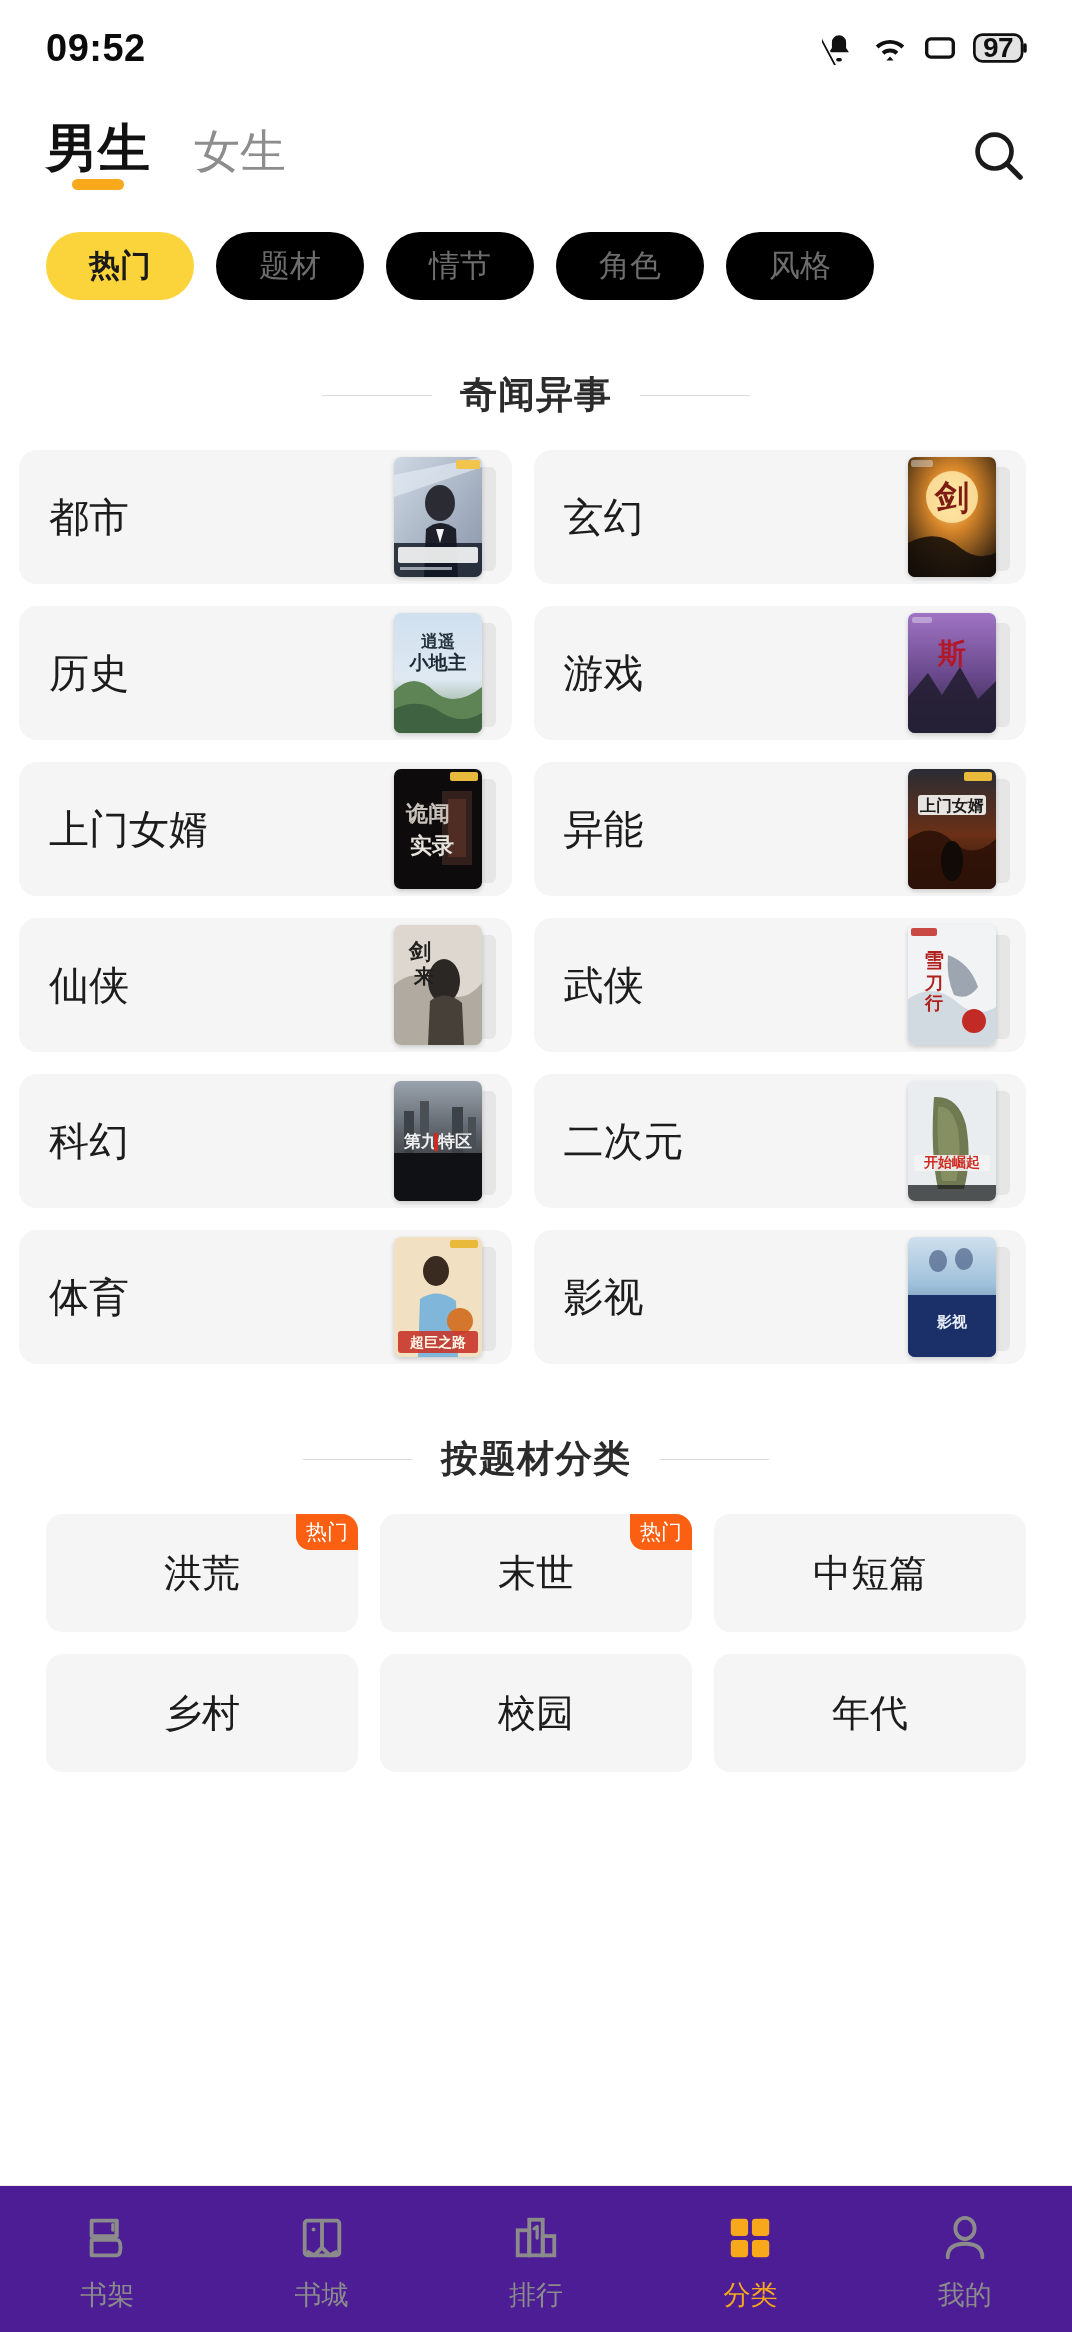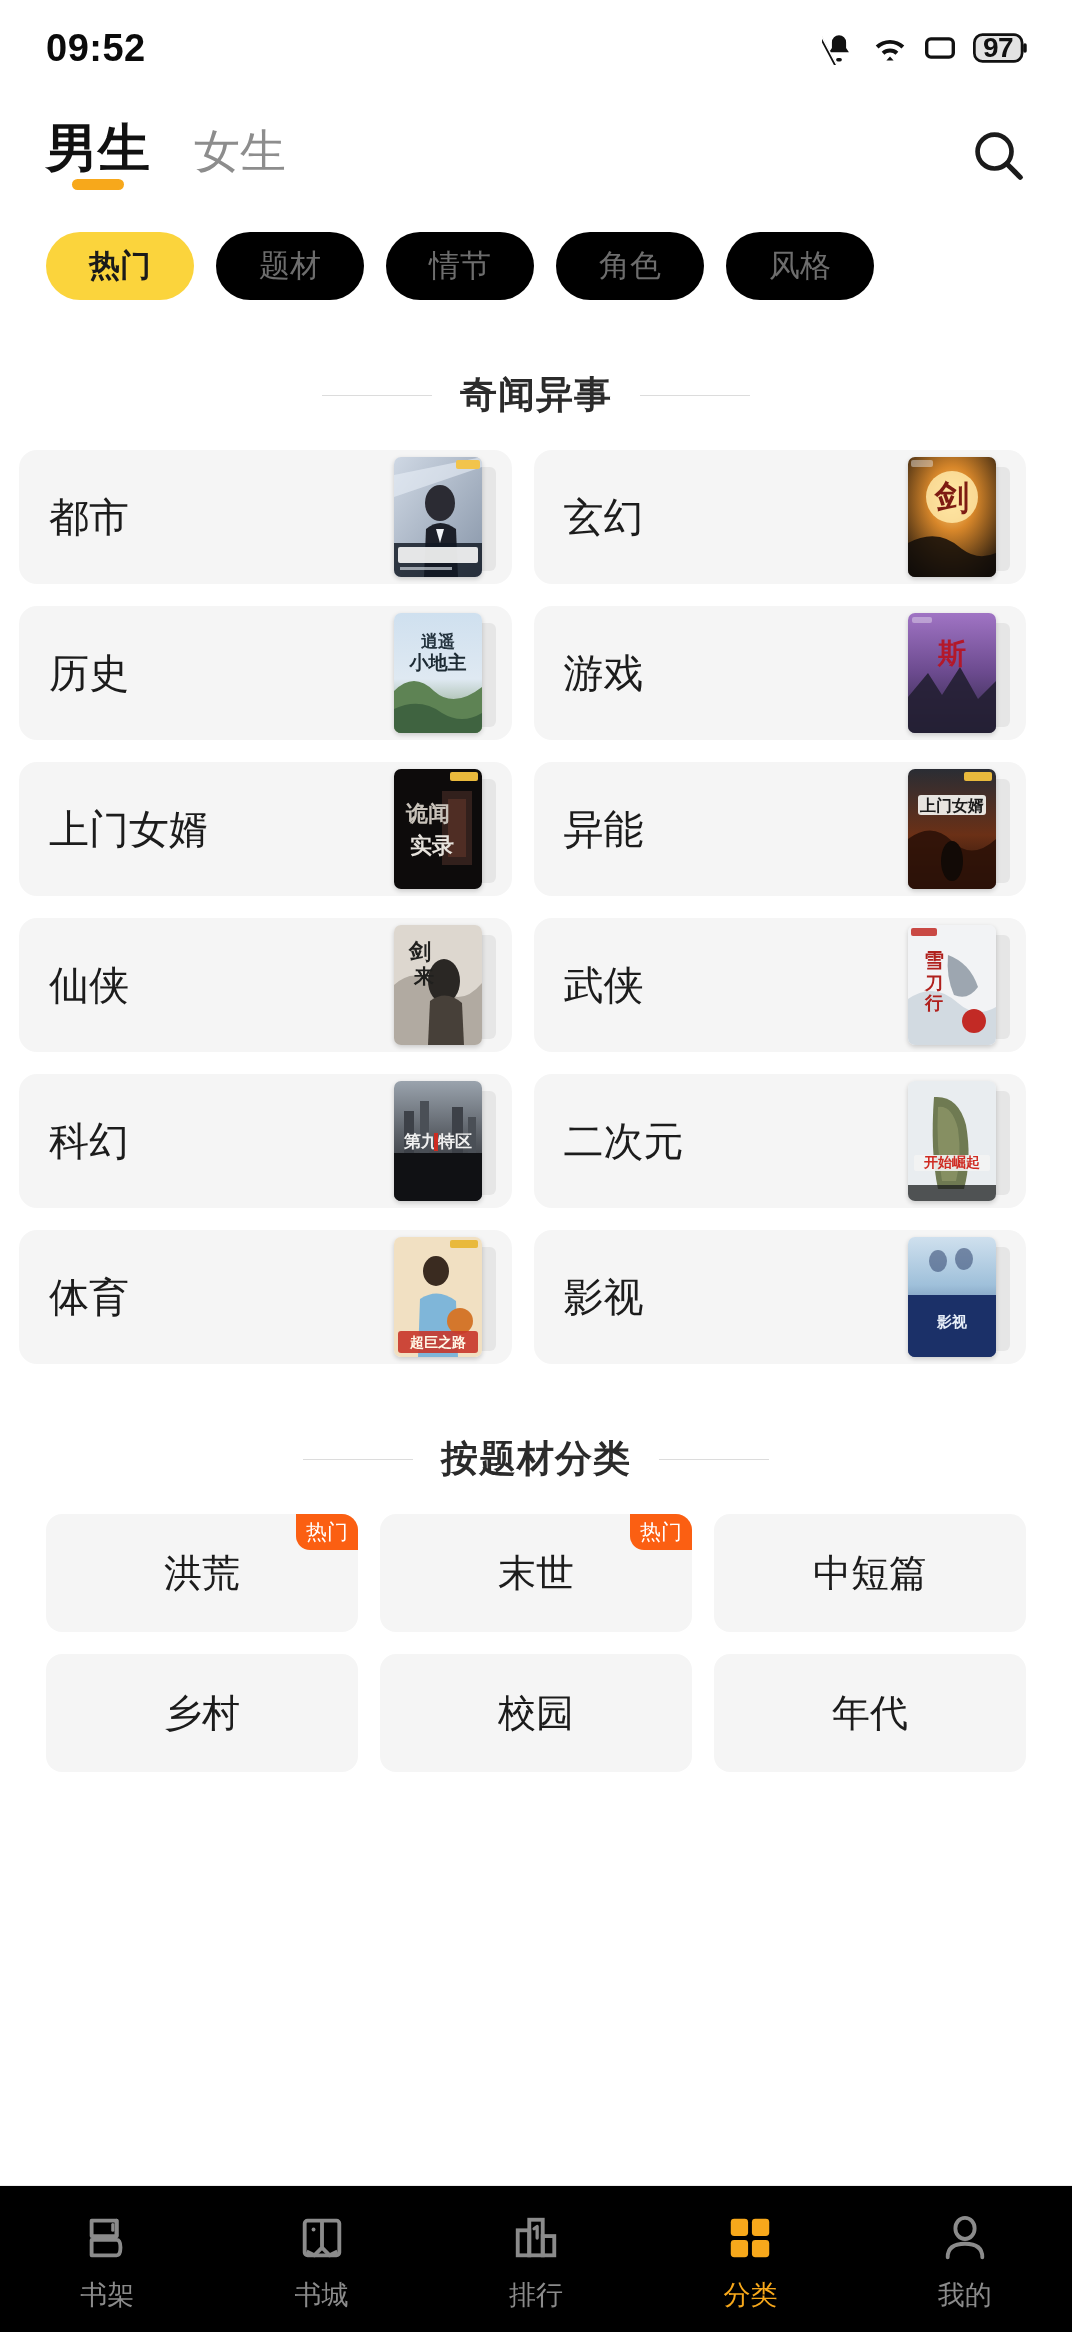--- a/index.html
+++ b/index.html
@@ -92,21 +92,21 @@
   .tag-label { font-size: 38px; color: #1c1c1c; }
   .tag-badge {
     position: absolute; top: 0; right: 0; background: #FB5F12; color: #fff;
     font-size: 21px; line-height: 1; padding: 7px 10px 8px 10px;
     border-radius: 0 16px 0 14px;
   }
 
   
   .bottom-nav {
     position: absolute; left: 0; right: 0; bottom: 0; height: 147px;
-    background: #000000; border-top: 1px solid #ededed;
+    background: #4c1d95; border-top: 1px solid #ededed;
     display: flex; align-items: center;
   }
   .nav-item {
     flex: 1; display: flex; flex-direction: column; align-items: center;
     gap: 12px; cursor: pointer; padding-top: 6px;
   }
   .nav-icon { height: 54px; display: flex; align-items: center; justify-content: center; }
   .nav-label { font-size: 27px; color: #8b8b8b; }
   .nav-item.active .nav-label { color: #F7A81B; }
 

